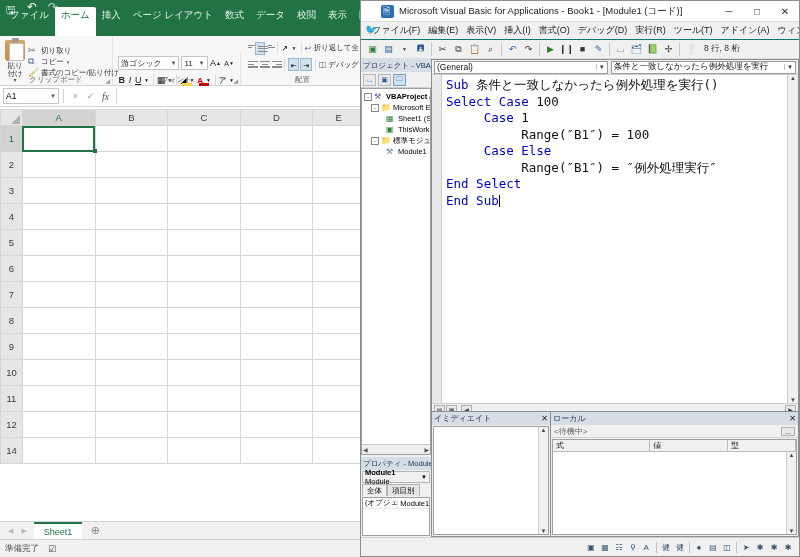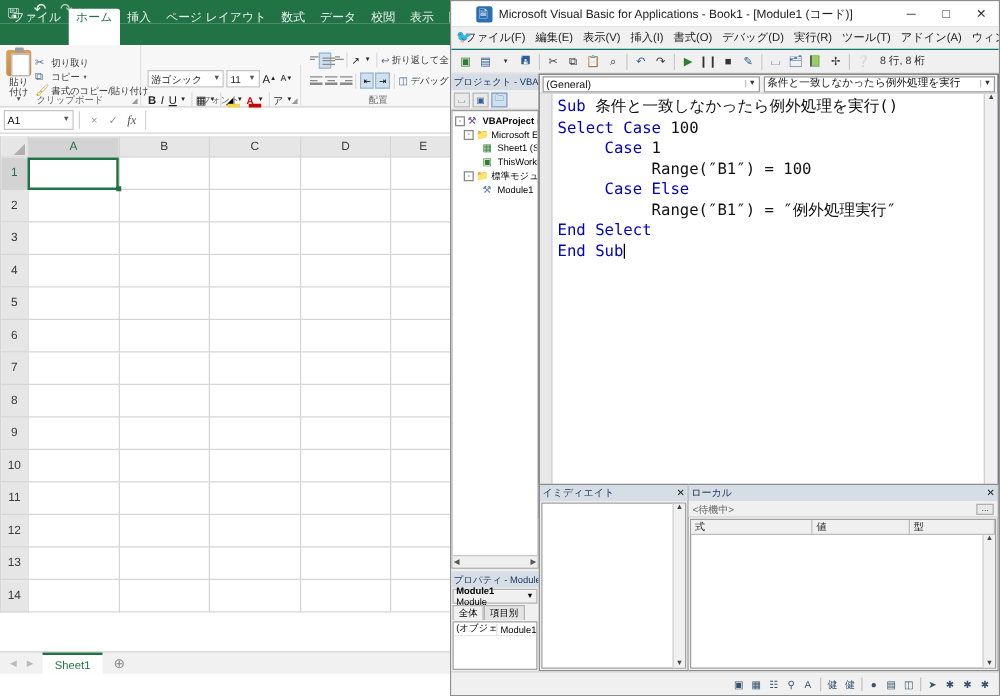--- a/index.html
+++ b/index.html
@@ -151,21 +151,21 @@
   .prop-tabs { display:flex; height:12px; margin:1px 1px 0 1px; }
   .ptab { font-size:7.5px; padding:0 4px; border:1px solid #b4b4b4; border-bottom:none; background:#e4e4e4;
           display:flex; align-items:center; }
   .ptab.active { background:#f0f0f0; }
   .prop-list { position:absolute; left:1px; right:1px; top:40px; bottom:1px; background:#fff; border:1px solid #a0a0a0; }
   .prop-row { display:flex; font-size:7.5px; height:11px; align-items:center; border-bottom:1px solid #e8e8e8; }
   .prop-k { width:52%; padding-left:2px; overflow:hidden; white-space:nowrap; }
   .prop-v { flex:1; padding-left:2px; overflow:hidden; white-space:nowrap; border-left:1px solid #e0e0e0; }
 
   
-  .codewin { position:absolute; left:70px; top:0; right:0; bottom:122px; background:#0f172a;
+  .codewin { position:absolute; left:70px; top:0; right:0; bottom:122px; background:#6d28d9;
              border:1px solid #8d8d8d; display:flex; flex-direction:column; }
   .code-combos { height:15px; display:flex; align-items:center; gap:3px; padding:1px 2px; background:#f0f0f0;
                  border-bottom:1px solid #cfcfcf; }
   .ccombo { height:13px; border:1px solid #9a9a9a; background:#fff; display:flex; align-items:center;
             justify-content:space-between; font-size:8.5px; padding:0 2px; color:#111; }
   .ccombo .ar { font-size:6px; color:#333; border-left:1px solid #c0c0c0; padding-left:2px; margin-left:3px; }
   .ccombo.left { width:48%; }
   .ccombo.right { flex:1; }
   .code-area { flex:1; position:relative; overflow:hidden; background:#fff; display:flex; }
   .margin-bar { width:10px; background:#e9e9e9; border-right:1px solid #cfcfcf; flex:0 0 auto; }
@@ -174,21 +174,21 @@
   .kw { color:#0000c0; }
   .caret { display:inline-block; width:1px; height:12px; background:#000; vertical-align:-2px; }
   .vscroll { width:11px; background:#f0f0f0; border-left:1px solid #cfcfcf; display:flex;
              flex-direction:column; justify-content:space-between; align-items:center; font-size:6px; color:#444; flex:0 0 auto; }
   .code-hbar { height:11px; background:#f0f0f0; border-top:1px solid #cfcfcf; display:flex; align-items:center;
                padding:0 2px; gap:1px; }
   .hb-btn { width:11px; height:9px; border:1px solid #b0b0b0; background:#e8e8e8; font-size:6px;
             display:flex; align-items:center; justify-content:center; color:#444; }
 
   
-  .bottompanes { position:absolute; left:70px; right:0; bottom:0; height:150px; display:flex; gap:0; }
+  .bottompanes { position:absolute; left:70px; right:0; bottom:0; height:126px; display:flex; gap:0; }
   .imm { width:120px; border:1px solid #8d8d8d; background:#f0f0f0; display:flex; flex-direction:column; }
   .loc { flex:1; border:1px solid #8d8d8d; border-left:none; background:#f0f0f0; display:flex; flex-direction:column; }
   .pane-hdr { height:13px; background:#d6dde5; display:flex; align-items:center; justify-content:space-between;
               padding:0 2px; font-size:8px; color:#16335c; }
   .imm-body { flex:1; background:#fff; margin:1px; border:1px solid #a0a0a0; display:flex; }
   .imm-field { flex:1; }
   .loc-top { height:13px; background:#f0f0f0; display:flex; align-items:center; justify-content:space-between;
              padding:0 3px; font-size:8px; color:#666; border-bottom:1px solid #d4d4d4; }
   .loc-dots { border:1px solid #b0b0b0; background:#e8e8e8; font-size:7px; padding:0 3px; color:#444; }
   .loc-table { flex:1; margin:1px; background:#fff; border:1px solid #a0a0a0; display:flex; flex-direction:column; }
@@ -478,46 +478,42 @@
       </tr>
       <tr>
         <th class="rowhdr">12</th>
         <td class="cell"></td>
             <td class="cell"></td>
         <td class="cell"></td>
             <td class="cell"></td>
         <td class="cell"></td>
       </tr>
       <tr>
-        <th class="rowhdr">13</th>
-        <td class="cell"></td>
-            <td class="cell"></td>
-        <td class="cell"></td>
-            <td class="cell"></td>
-        <td class="cell"></td>
-      </tr>
-      <tr>
         <th class="rowhdr">14</th>
         <td class="cell"></td>
             <td class="cell"></td>
         <td class="cell"></td>
             <td class="cell"></td>
         <td class="cell"></td>
       </tr>
     </tbody>
       </table>
   </div>
 
   <div class="sheettabs">
     <span class="navarrow">◀</span>
     <span class="navarrow">▶</span>
     <div class="stab">Sheet1</div>
     <div class="addsheet">⊕</div>
   </div>
 
+  <div class="xl-status">
+    <span>準備完了</span>
+    <span style="font-size:9px;">☑</span>
+  </div>
 </div>
 
 <div id="vbe">
 
   <div class="vbe-title">
     <span class="vbe-appico"></span>
     <span class="vbe-title-text">Microsoft Visual Basic for Applications - Book1 - [Module1 (コード)]</span>
     <span class="wctrl">─</span>
     <span class="wctrl">□</span>
     <span class="wctrl">✕</span>

